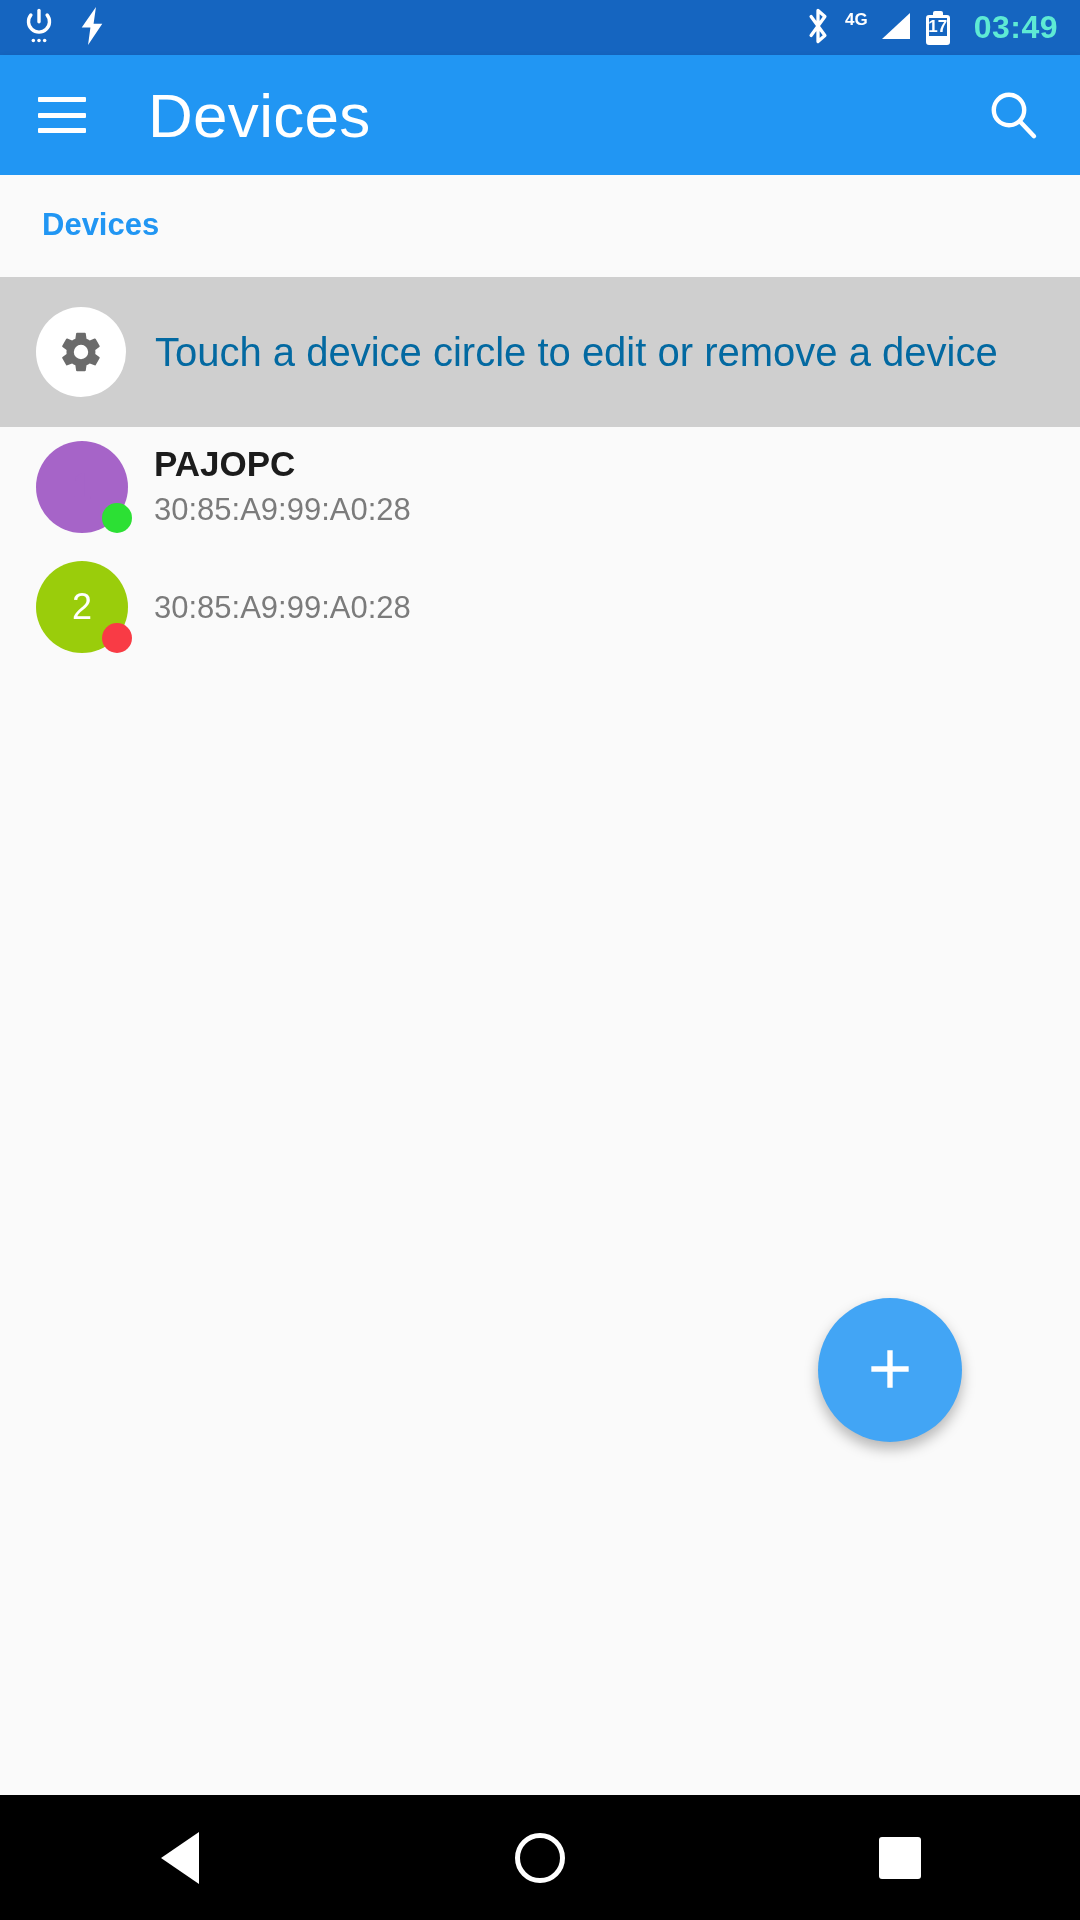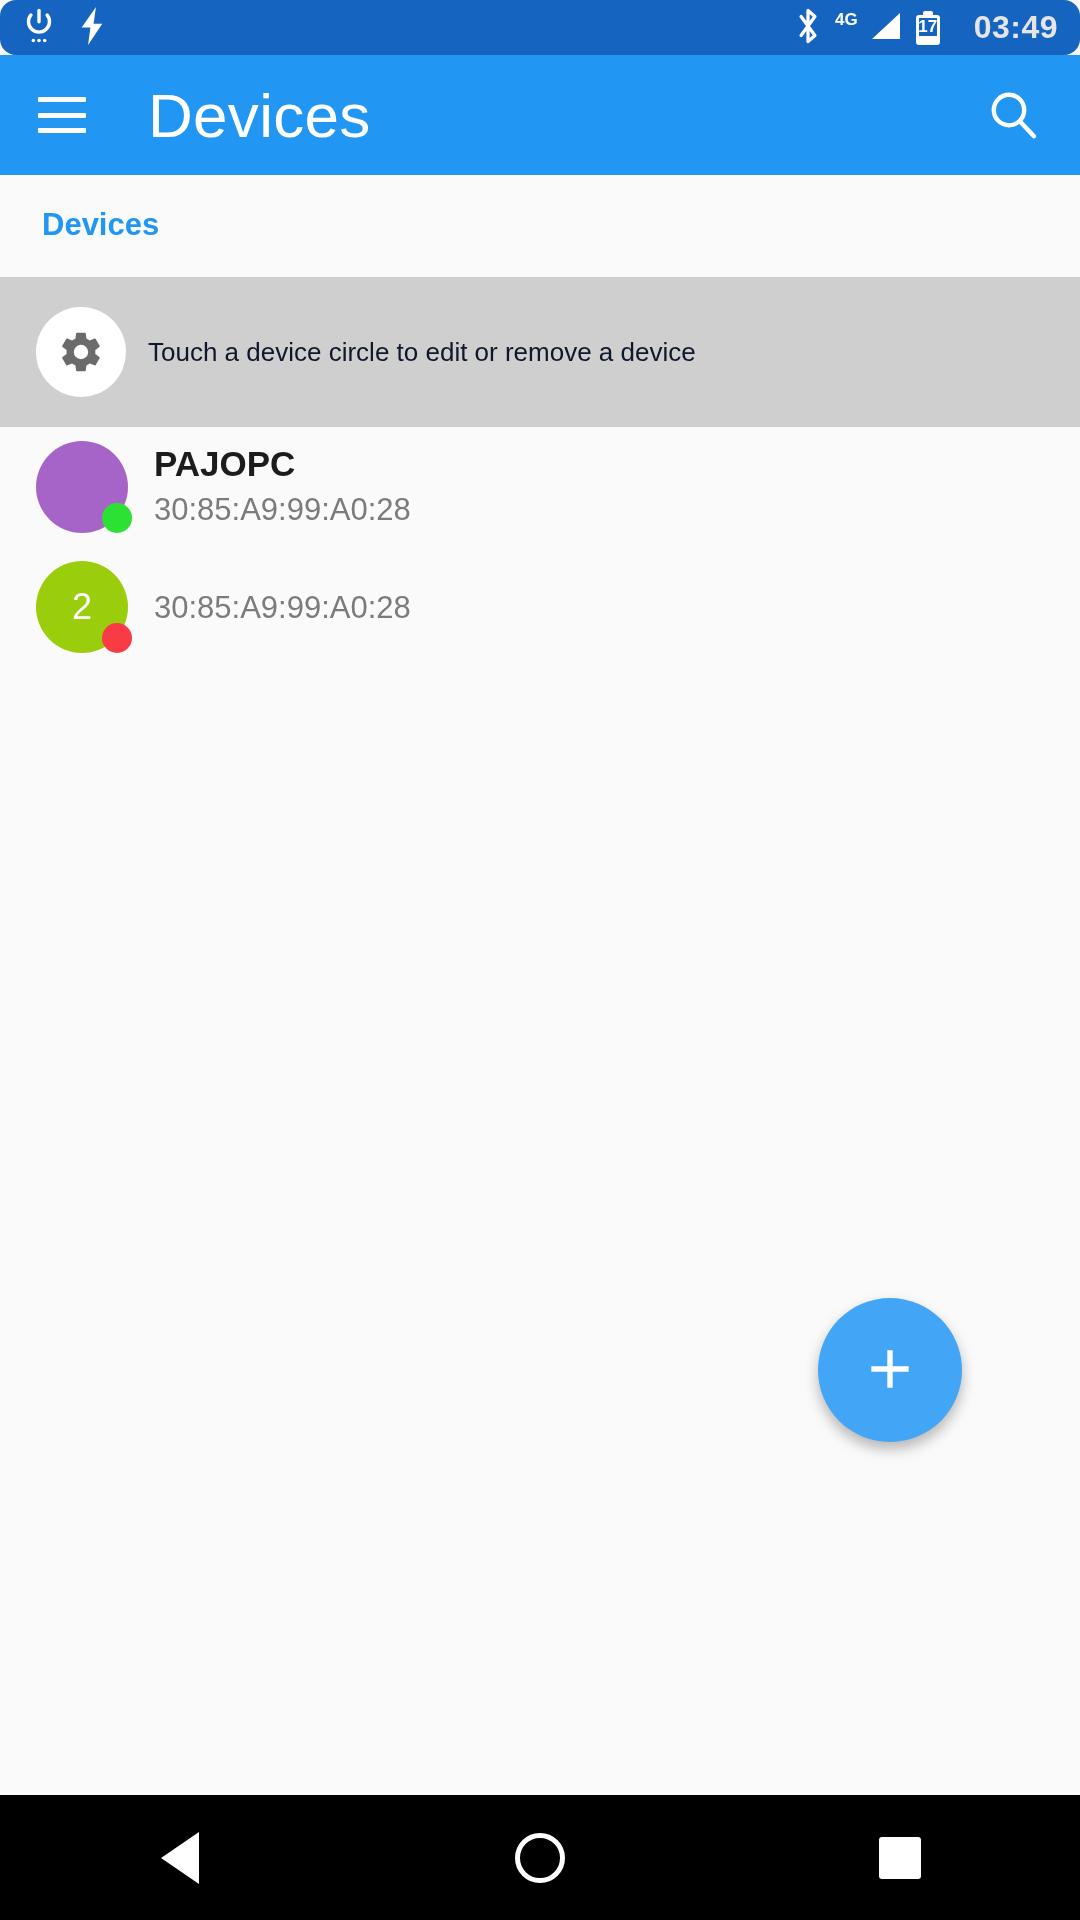--- a/index.html
+++ b/index.html
@@ -9,25 +9,24 @@
     font-family: "Liberation Sans", sans-serif;
     overflow: hidden;
   }
   #screen { position: relative; width: 1080px; height: 1920px; background: #fafafa; }
 
   
   .statusbar {
     position: absolute; top: 0; left: 0; width: 1080px; height: 55px;
     background: #1565C0; display: flex; align-items: center;
     padding: 0 22px;
-    border-radius: 16px;
   }
   .sb-left { display: flex; align-items: center; gap: 22px; }
   .sb-right { margin-left: auto; display: flex; align-items: center; gap: 14px; }
-  .sb-time { color: #e5e5e5; font-size: 32px; font-weight: bold; letter-spacing: 0.5px; margin-left: 16px; }
+  .sb-time { color: #5eead4; font-size: 32px; font-weight: bold; letter-spacing: 0.5px; margin-left: 6px; }
   .sb-4g { color: #ffffff; font-size: 17px; font-weight: bold; position: relative; top: -8px; margin-right: -4px; }
   .batt { position: relative; width: 28px; height: 34px; padding-left: 11px; }
   .batt-body {
     position: absolute; top: 4px; left: 0; width: 24px; height: 30px;
     border: 3px solid #ffffff; border-radius: 3px; background: #1565C0;
   }
   .batt-cap { position: absolute; top: 0; left: 7px; width: 10px; height: 5px; background: #ffffff; border-radius: 2px 2px 0 0; }
   .batt-fill { position: absolute; bottom: 3px; left: 3px; width: 18px; height: 6px; background: #ffffff; }
   .batt-num { position: absolute; top: 6px; left: 0; width: 24px; text-align: center; color: #ffffff; font-size: 17px; font-weight: bold; line-height: 20px; }
 
@@ -59,21 +58,21 @@
 
   
   .banner {
     position: absolute; top: 277px; left: 0; width: 1080px; height: 150px;
     background: #cfcfcf; display: flex; align-items: center; padding: 0 36px;
   }
   .banner-icon {
     width: 90px; height: 90px; border-radius: 50%; background: #ffffff;
     display: flex; align-items: center; justify-content: center; flex: none;
   }
-  .banner-text { margin-left: 22px; font-size: 26px; color: #0f172a; }
+  .banner-text { margin-left: 29px; font-size: 40px; color: #0369a1; }
 
   
   .device-list { position: absolute; top: 427px; left: 0; width: 1080px; }
   .device-row {
     display: flex; align-items: center; height: 120px; padding: 0 36px;
     cursor: pointer; background: #fafafa;
   }
   .dev-circle-wrap { position: relative; width: 92px; height: 92px; flex: none; }
   .dev-circle {
     width: 92px; height: 92px; border-radius: 50%;

